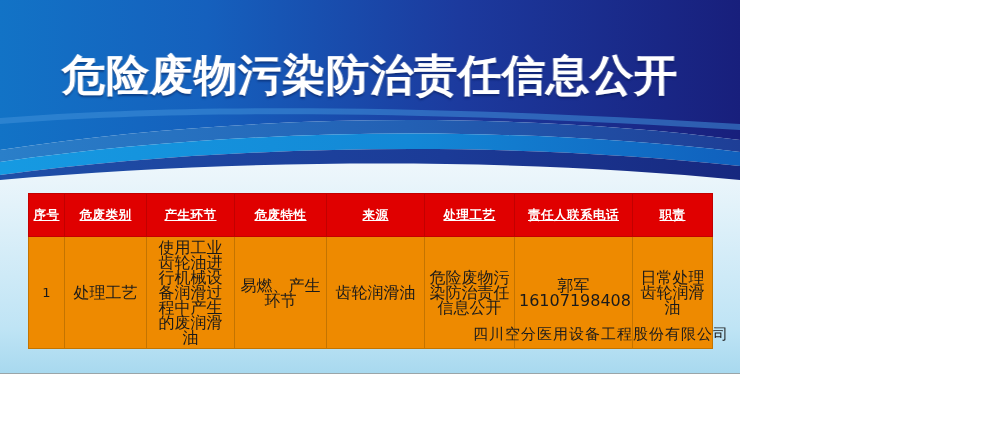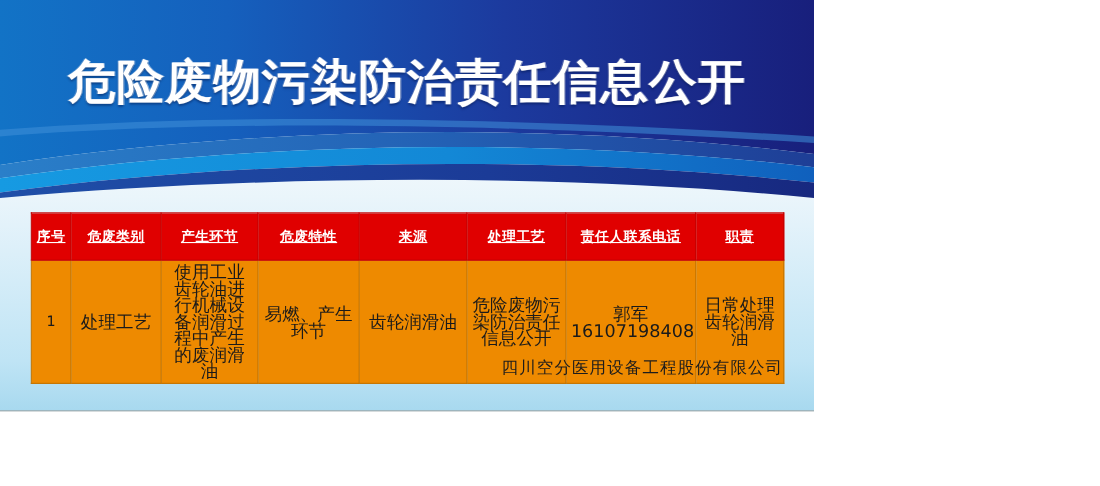--- a/index.html
+++ b/index.html
@@ -111,20 +111,21 @@
   #company-name {
     position: absolute;
     left: 0px;
     top: 325px;
     width: 712px;
     text-align: right;
     font-size: 15px;
     color: #1c1c1c;
     letter-spacing: 1px;
     font-family: "DejaVu Sans", "Liberation Sans", sans-serif;
+    padding-left: 17px;
   }
 </style>
 </head>
 <body>
 
 <div id="poster">
 
   <div id="header-band">
     <svg viewBox="0 0 740 180" preserveAspectRatio="none">
       <defs>

